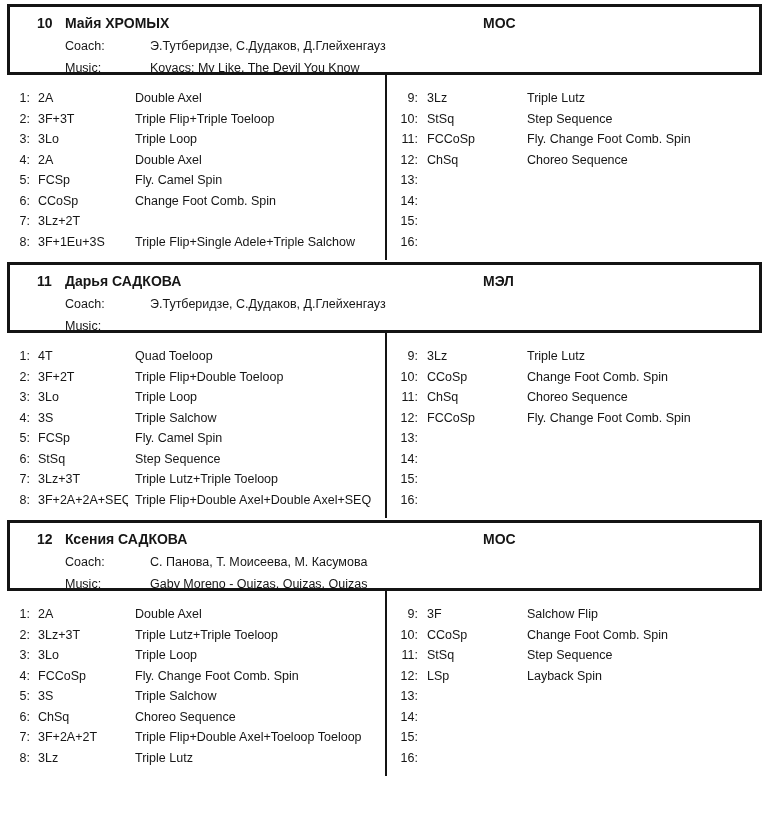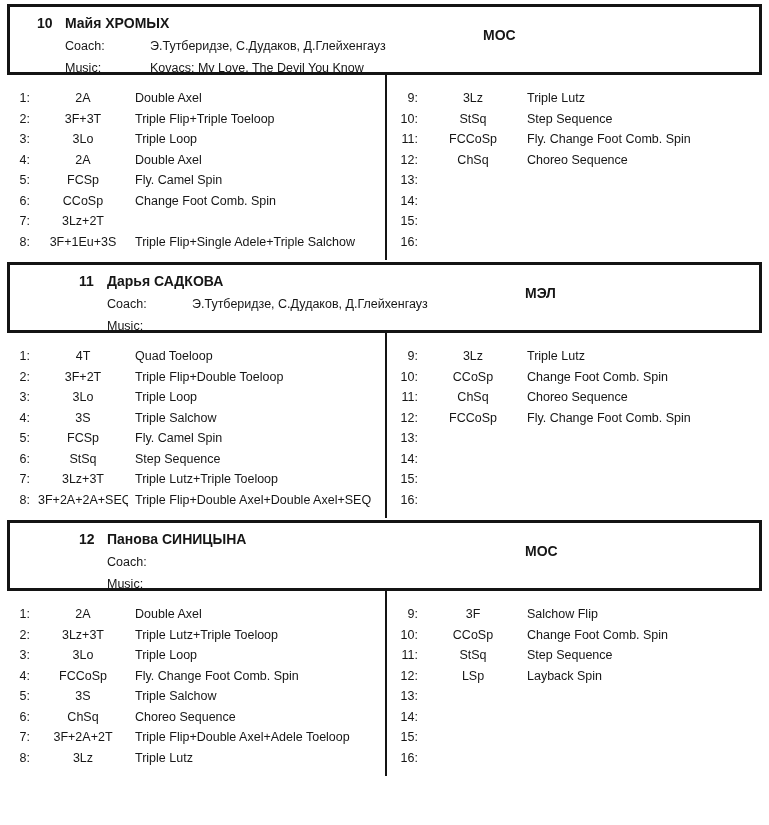--- a/index.html
+++ b/index.html
@@ -8,62 +8,62 @@
     width:769px; height:825px; overflow:hidden;
     font-family:"Liberation Sans","DejaVu Sans",sans-serif;
     font-size:12.5px; color:#161616;
   }
   .skater-block { }
   .header-box {
     margin:0 7px; border:3px solid #141414; height:71px;
     padding-top:8px; background:#fff;
   }
   .block-1 .header-box { margin-top:4px; }
-  .block-2 .header-box, .block-3 .header-box { margin-top:2px;padding-left:42px; }
+  .block-2 .header-box, .block-3 .header-box { margin-top:2px; }
   .h-row1 {
     position:relative; padding-left:27px;
     font-weight:bold; font-size:14px; line-height:17px;
   }
   .h-num { display:inline-block; width:28px; }
-  .h-club { position:absolute; left:473px; top:12px; }
+  .h-club { position:absolute; left:473px; top:0; }
   .h-row { display:flex; padding-left:55px; margin-top:6px; line-height:16px; }
   .h-label { width:85px; }
   .h-value { flex:1; }
   .elements { position:relative; padding:16px 0 5px 0; }
   .col-divider {
     position:absolute; left:385px; top:0; bottom:0; width:2px;
     background:#141414;
   }
   .el-row { display:flex; align-items:flex-start; }
   .half { display:flex; align-items:flex-start; line-height:15.5px; padding-bottom:5px; }
   .half.left  { width:386px; padding-right:12px; }
   .half.right { flex:1; }
   .num  { flex:0 0 30px; text-align:right; white-space:nowrap; }
   .half.right .num { flex:0 0 32px; }
-  .code { flex:0 0 90px; margin-left:8px; white-space:nowrap; overflow:hidden;text-align:center; }
+  .code { flex:0 0 90px; margin-left:8px; white-space:nowrap; overflow:hidden; }
   .half.right .code { flex:0 0 92px; margin-left:9px; }
   .desc { flex:1; margin-left:7px; }
   .half.right .desc { margin-left:8px; }
 </style>
 </head>
 <body>
 
 <div class="skater-block block-1">
   <div class="header-box">
     <div class="h-row1">
       <span class="h-num">10</span><span class="h-name">Майя ХРОМЫХ</span>
       <span class="h-club">МОС</span>
     </div>
     <div class="h-row">
       <span class="h-label">Coach:</span>
       <span class="h-value">Э.Тутберидзе, С.Дудаков, Д.Глейхенгауз</span>
     </div>
     <div class="h-row">
       <span class="h-label">Music:</span>
-      <span class="h-value">Kovacs: My Love, The Devil You Know</span>
+      <span class="h-value">Kovacs: My Like, The Devil You Know</span>
     </div>
   </div>
   <div class="elements">
     <div class="col-divider"></div>
   <div class="el-row">
     <div class="half left">
       <span class="num">1:</span>
       <span class="code">2A</span>
       <span class="desc">Double Axel</span>
     </div>
@@ -270,28 +270,30 @@
       <span class="code"></span>
       <span class="desc"></span>
     </div>
   </div>
     </div>
 </div>
 
 <div class="skater-block block-3">
   <div class="header-box">
     <div class="h-row1">
-      <span class="h-num">12</span><span class="h-name">Панова СИНИЦЫНА</span>
+      <span class="h-num">12</span><span class="h-name">Ксения САДКОВА</span>
       <span class="h-club">МОС</span>
     </div>
     <div class="h-row">
       <span class="h-label">Coach:</span>
+      <span class="h-value">С. Панова, Т. Моисеева, М. Касумова</span>
     </div>
     <div class="h-row">
       <span class="h-label">Music:</span>
+      <span class="h-value">Gaby Moreno - Quizas, Quizas, Quizas</span>
     </div>
   </div>
   <div class="elements">
     <div class="col-divider"></div>
   <div class="el-row">
     <div class="half left">
       <span class="num">1:</span>
       <span class="code">2A</span>
       <span class="desc">Double Axel</span>
     </div>
@@ -358,21 +360,21 @@
     <div class="half right">
       <span class="num">14:</span>
       <span class="code"></span>
       <span class="desc"></span>
     </div>
   </div>
       <div class="el-row">
     <div class="half left">
       <span class="num">7:</span>
       <span class="code">3F+2A+2T</span>
-      <span class="desc">Triple Flip+Double Axel+Adele Toeloop</span>
+      <span class="desc">Triple Flip+Double Axel+Toeloop Toeloop</span>
     </div>
     <div class="half right">
       <span class="num">15:</span>
       <span class="code"></span>
       <span class="desc"></span>
     </div>
   </div>
       <div class="el-row">
     <div class="half left">
       <span class="num">8:</span>

